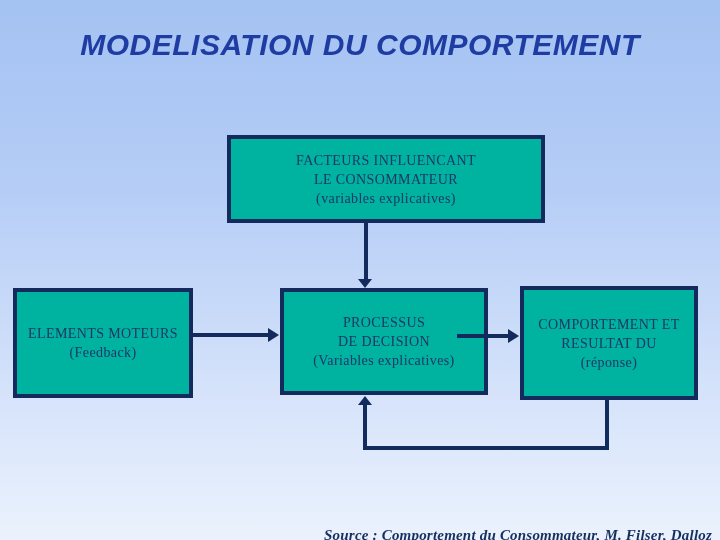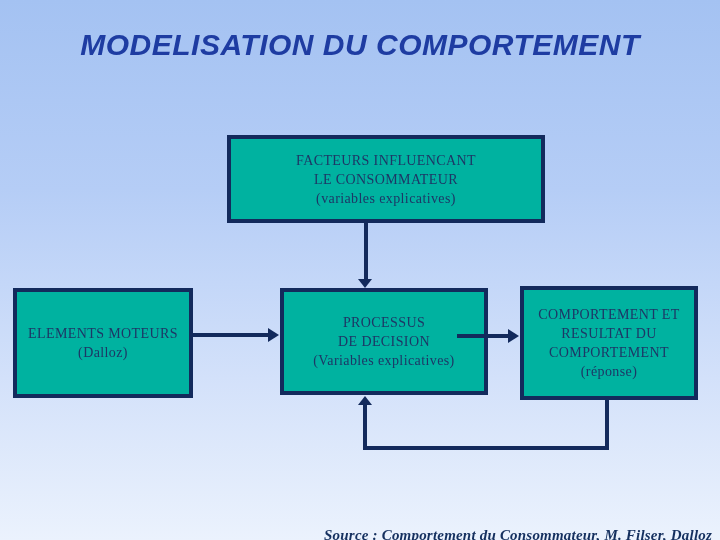--- a/index.html
+++ b/index.html
@@ -88,33 +88,32 @@
   </div>
 
   <div class="box box-factors">
     <div>FACTEURS INFLUENCANT</div>
     <div>LE CONSOMMATEUR</div>
     <div class="paren">(variables explicatives)</div>
   </div>
 
   <div class="box box-stimuli">
     <div>ELEMENTS MOTEURS</div>
-    <div class="paren">(Dalloz)</div>
+    <div class="paren">(Feedback)</div>
   </div>
 
   <div class="box box-process">
     <div>PROCESSUS</div>
     <div>DE DECISION</div>
     <div class="paren">(Variables explicatives)</div>
   </div>
 
   <div class="box box-response">
     <div>COMPORTEMENT ET</div>
     <div>RESULTAT DU</div>
-    <div>COMPORTEMENT</div>
     <div class="paren">(réponse)</div>
   </div>
 
   <div class="line l-top-v"></div>
   <div class="arrowhead ah-down"></div>
 
   <div class="line l-left-h"></div>
   <div class="arrowhead ah-right-1"></div>
 
   <div class="line l-mid-h"></div>

